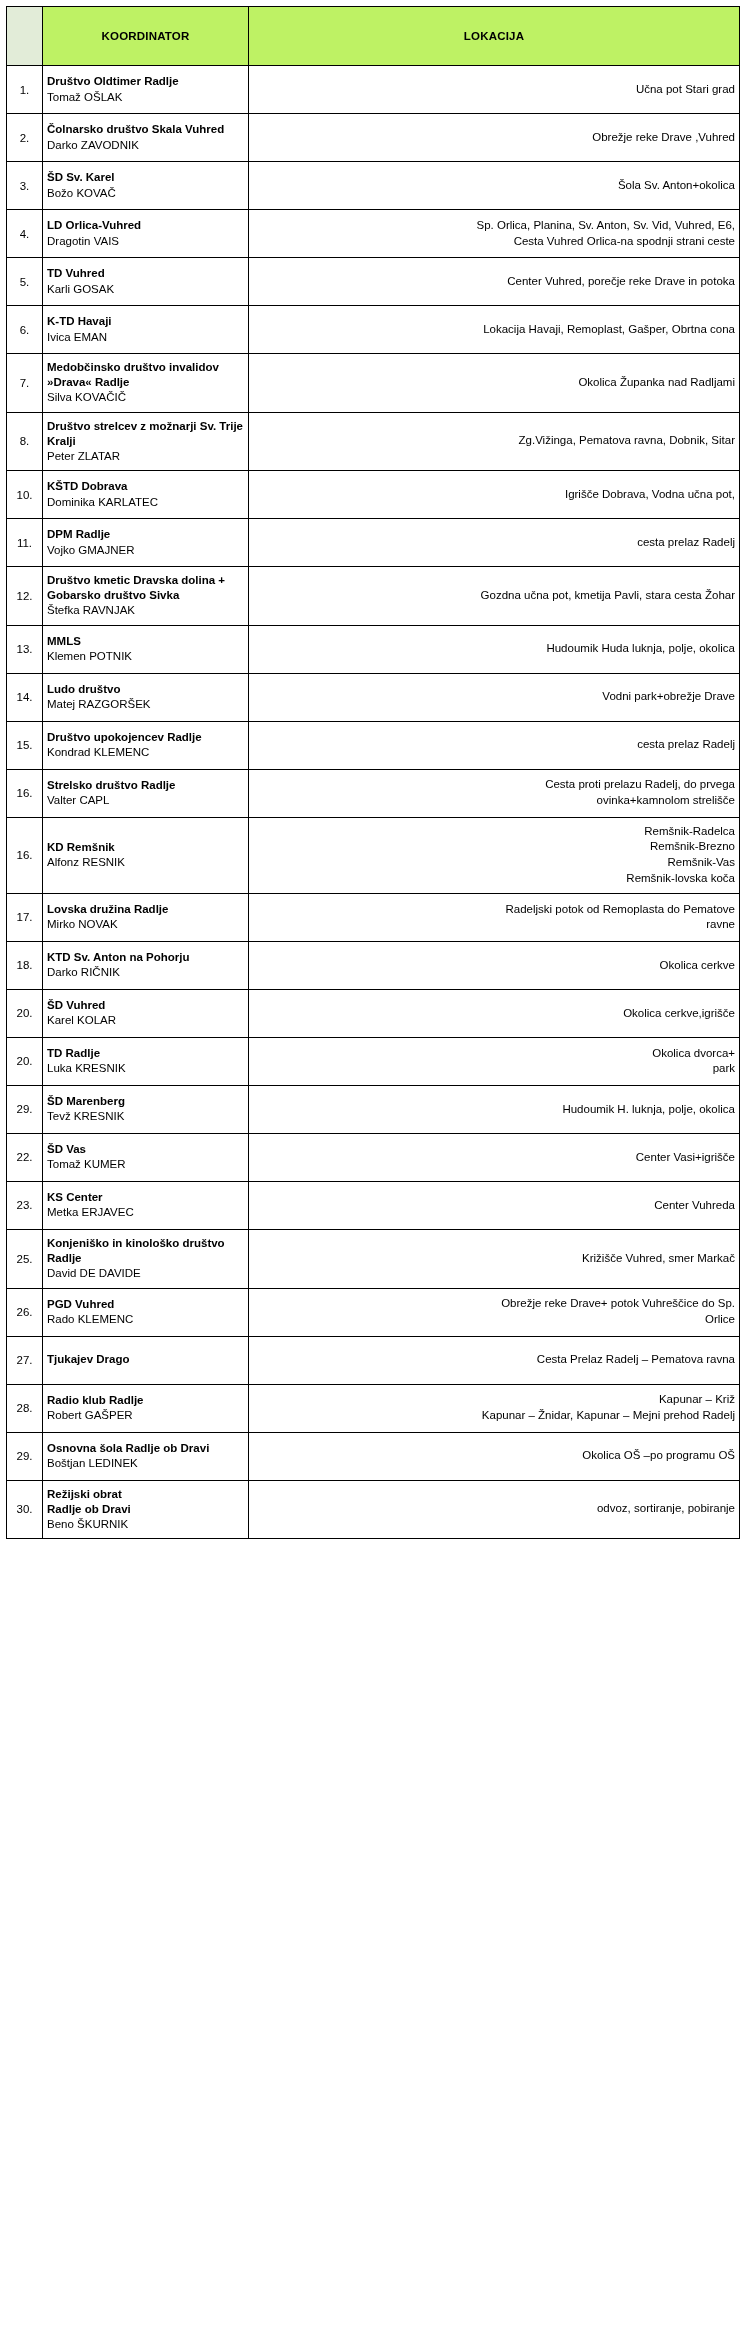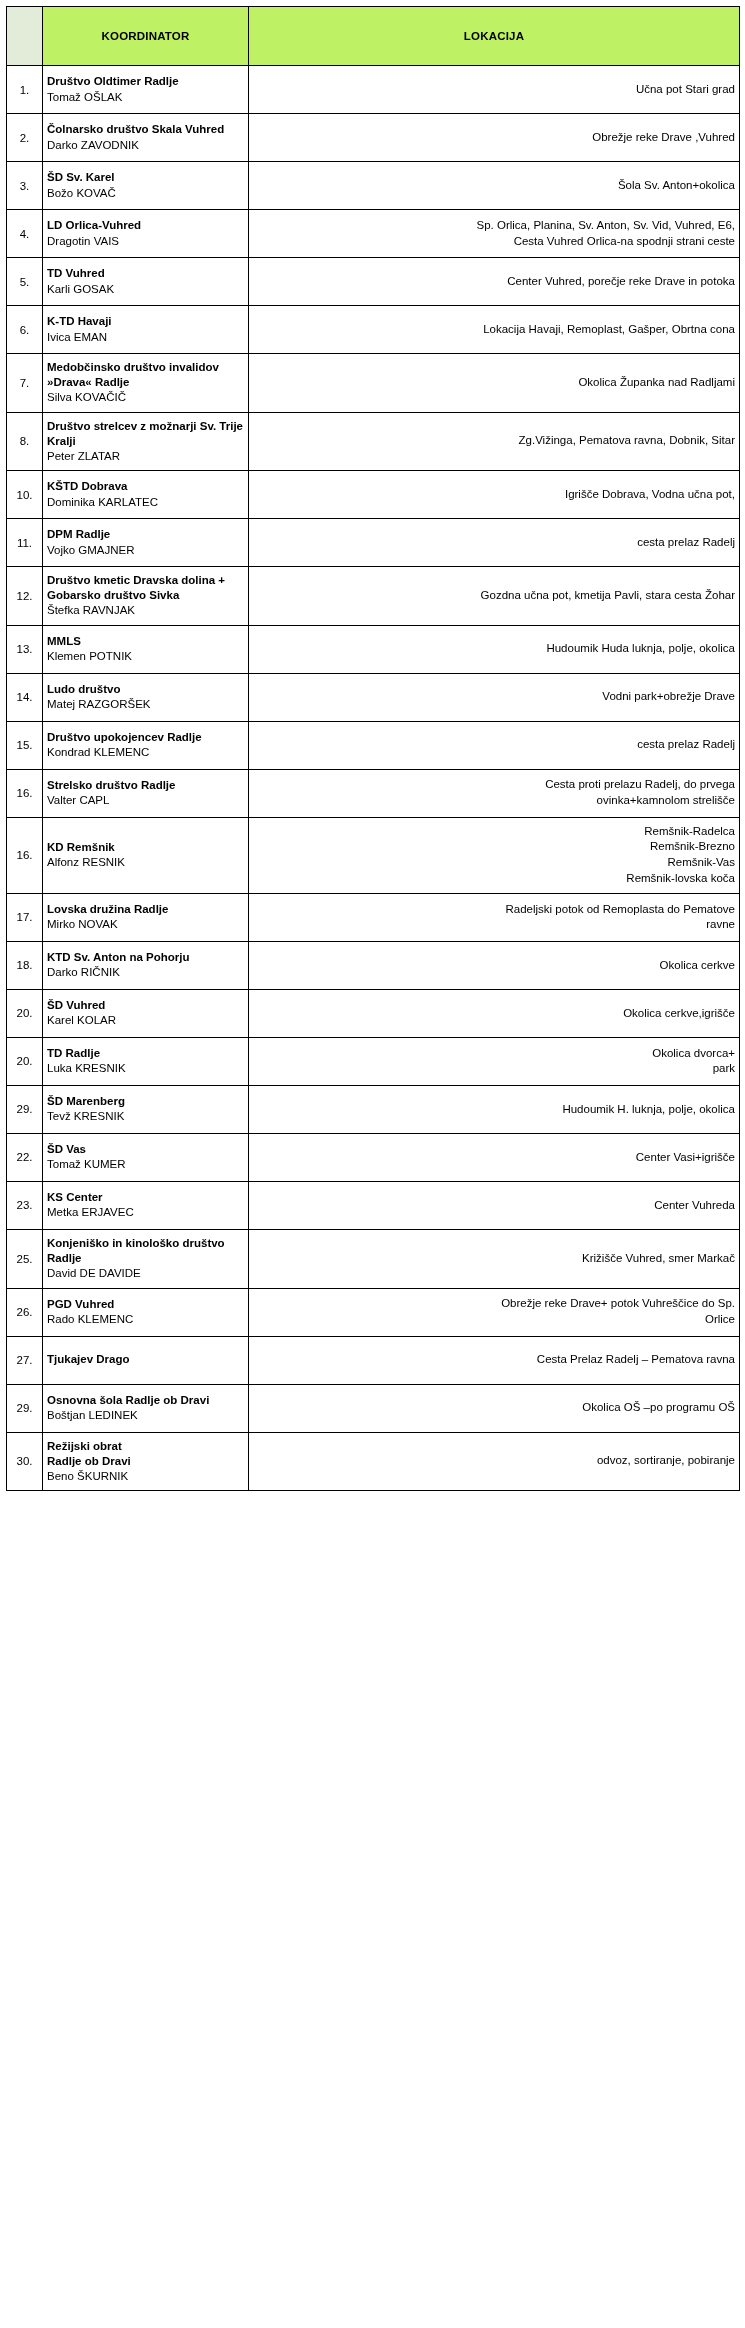--- a/index.html
+++ b/index.html
@@ -372,20 +372,31 @@
         <tr>
           <td class="num">27.</td>
           <td class="coord">
             <span class="org">Tjukajev Drago</span>
           </td>
           <td class="loc">
             <span class="line">Cesta Prelaz Radelj – Pematova ravna</span>
           </td>
         </tr>
         <tr>
+          <td class="num">28.</td>
+          <td class="coord">
+            <span class="org">Radio klub Radlje</span>
+            <span class="person">Robert GAŠPER</span>
+          </td>
+          <td class="loc">
+            <span class="line">Kapunar – Križ</span>
+            <span class="line">Kapunar – Žnidar, Kapunar – Mejni prehod Radelj</span>
+          </td>
+        </tr>
+        <tr>
           <td class="num">29.</td>
           <td class="coord">
             <span class="org">Osnovna šola Radlje ob Dravi</span>
             <span class="person">Boštjan LEDINEK</span>
           </td>
           <td class="loc">
             <span class="line">Okolica OŠ –po programu OŠ</span>
           </td>
         </tr>
         <tr>

